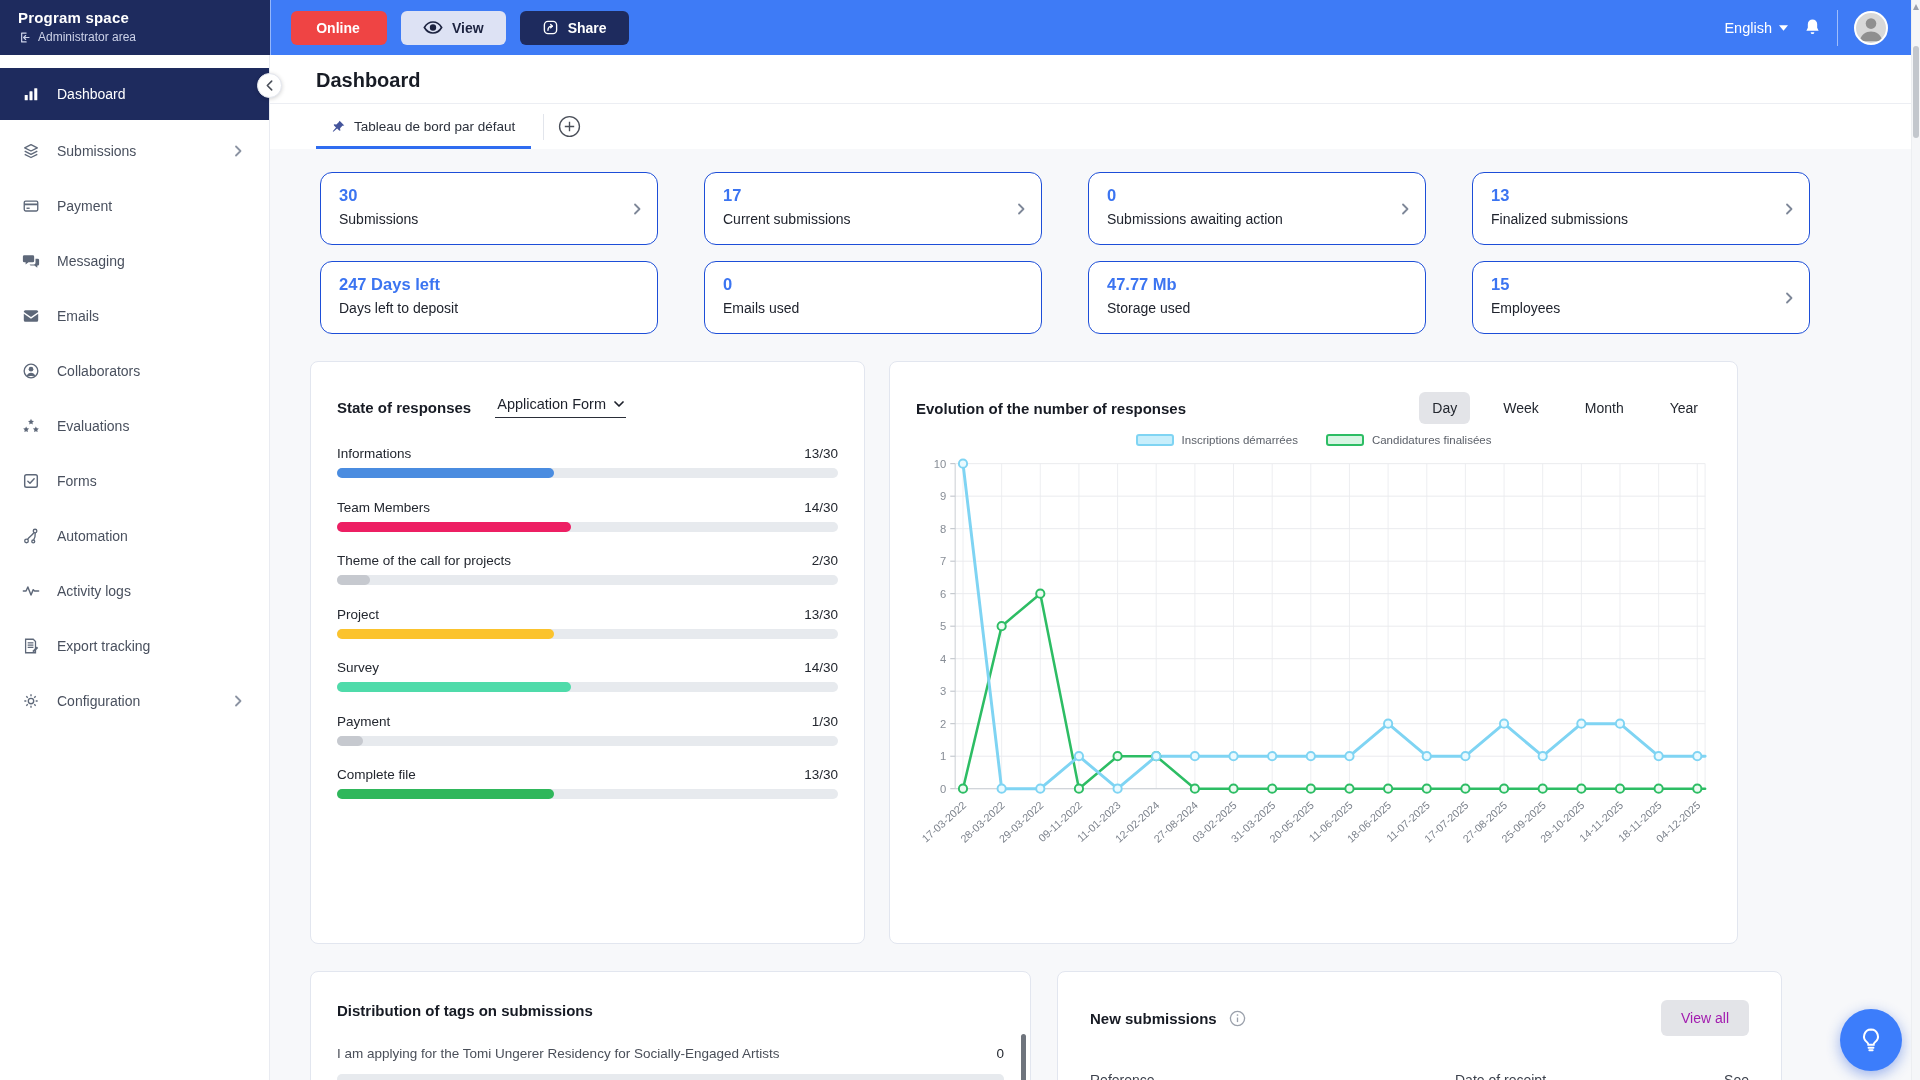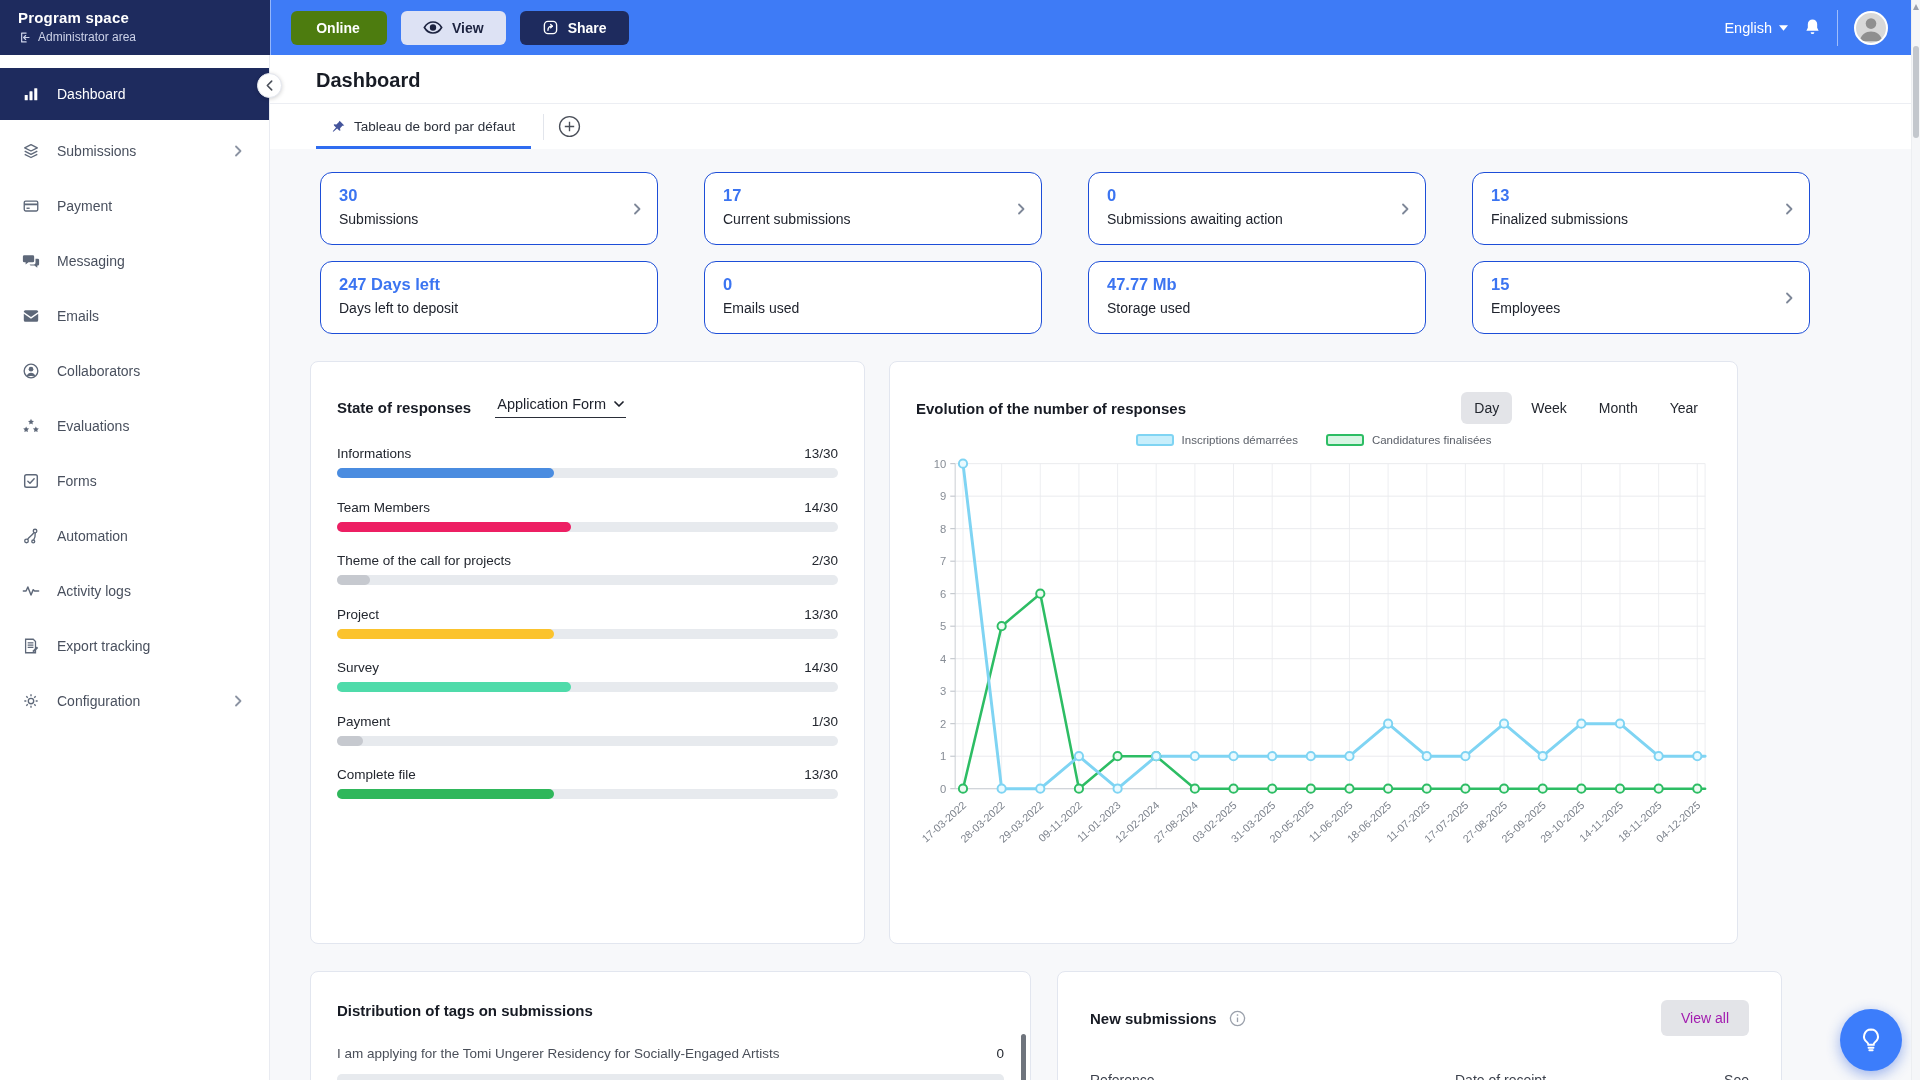--- a/index.html
+++ b/index.html
@@ -23,21 +23,21 @@
       radial-gradient(circle at 30% 30%, #f0f0f0 0 18%, transparent 19%),
       radial-gradient(circle at 68% 58%, #bdbdbd 0 24%, transparent 25%),
       radial-gradient(circle at 42% 78%, #6f6f6f 0 16%, transparent 17%),
       linear-gradient(135deg,#e9e9e9,#9d9d9d 60%,#585858); }
   .prog-label { font-size:14.5px; font-weight:700; }
   .sel-caret { margin-left:auto; }
   .tb-sep { width:1px; height:55px; background:rgba(255,255,255,.45); flex:none; }
   .tb-actions { display:flex; align-items:center; gap:14px; margin-left:20px; }
   .btn { height:34px; border:none; border-radius:6px; font-size:14px; font-weight:700;
          font-family:inherit; cursor:pointer; display:flex; align-items:center; gap:9px; padding:0 22px; }
-  .btn-online { background:#4d7c0f; color:#fff; width:96px; justify-content:center;padding-left:20px; }
+  .btn-online { background:#ef4444; color:#fff; width:96px; justify-content:center;padding-left:20px; }
   .btn-view   { background:#dde2f4; color:#1c2340; }
   .btn-share  { background:#1e2b5e; color:#fff; }
   .tb-right { margin-left:auto; display:flex; align-items:center; gap:16px; padding-right:32px; }
   .lang { display:flex; align-items:center; gap:7px; font-size:14.5px; cursor:pointer; }
   .sep2 { width:1px; height:36px; background:rgba(255,255,255,.5); }
   .avatar { width:34px; height:34px; border-radius:50%; border:2px solid #fff; background:#d8d8d8; overflow:hidden; flex:none; }
 
   
   .body-row { display:flex; height:1025px; position:relative; }
   .sidebar { width:270px; background:#fff; border-right:1px solid #e9ebf1; padding-top:13px; flex:none; }
@@ -78,21 +78,21 @@
   .pr-head { display:flex; align-items:center; gap:24px; margin-bottom:28px; }
   .form-select { background:none; border:none; border-bottom:1.5px solid #2a2e38; font-family:inherit;
     font-size:14.5px; color:#1d212b; display:flex; align-items:center; gap:8px; padding:0 2px 5px; cursor:pointer; }
   .bar-row { margin-bottom:21.5px; }
   .bar-top { display:flex; justify-content:space-between; font-size:13.5px; color:#23272f; margin-bottom:7px; }
   .bar-track { height:10px; border-radius:6px; background:#e7eaee; }
   .bar-fill { height:10px; border-radius:6px; min-width:26px; }
 
   .panel-chart { width:849px; height:583px; padding:30px 26px; }
   .pc-head { display:flex; align-items:center; }
-  .range-buttons { margin-left:auto; display:flex; gap:6px;align-items:flex-end; }
+  .range-buttons { margin-left:auto; display:flex; gap:20px;align-items:flex-end; }
   .range-btn { border:none; background:none; font-family:inherit; font-size:14px; color:#23272f; padding:8px 13px; border-radius:6px; cursor:pointer; }
   .range-btn.active { background:#e3e4e8; }
   .legend { display:flex; justify-content:center; gap:28px; margin-top:10px; }
   .legend-item { display:flex; align-items:center; gap:8px; font-size:11.5px; color:#5a5f68; }
   .legend-swatch { width:38px; height:12px; border-radius:3px; border:2px solid; }
   #chart-svg { display:block; width:100%; margin-top:2px; }
 
   
   .bottom-row { display:flex; gap:26px; margin:27px 0 0 40px; }
   .panel-tags { width:721px; height:300px; padding:30px 26px; position:relative; }

